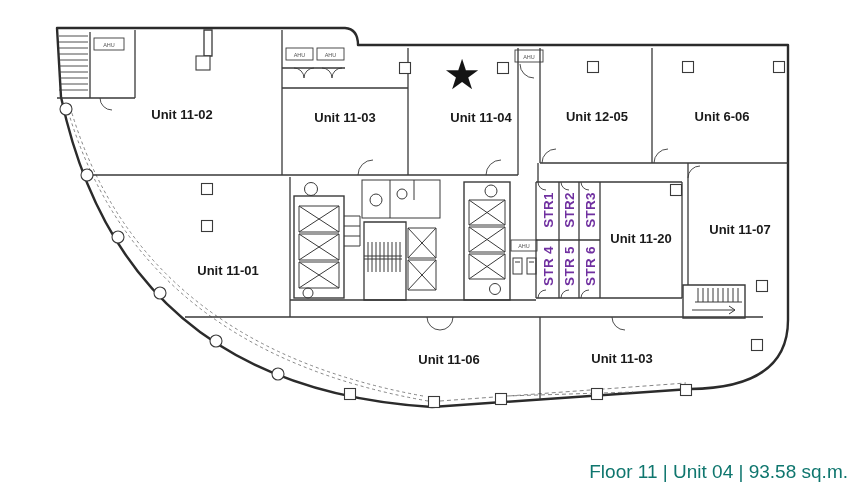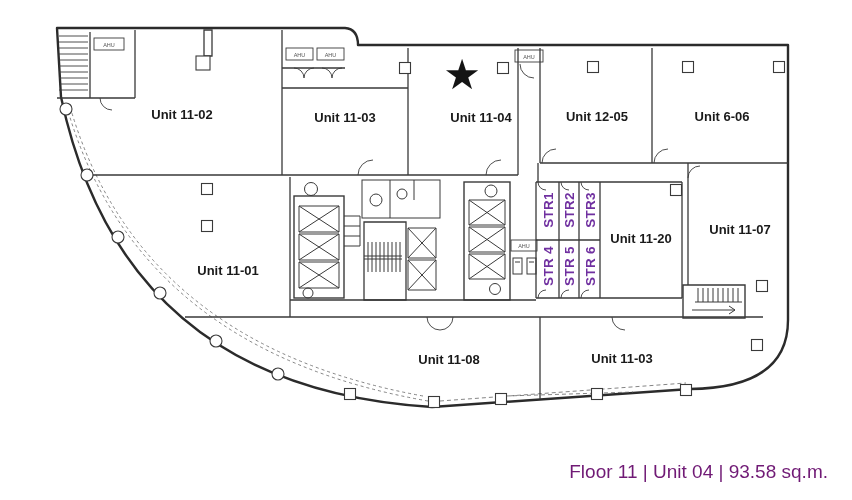--- a/index.html
+++ b/index.html
@@ -4,21 +4,21 @@
 <style>
   html,body{margin:0;padding:0;background:#fff;}
   .plan{position:relative;width:852px;height:500px;background:#fff;overflow:hidden;
         font-family:"Liberation Sans", sans-serif;}
   .plan svg{position:absolute;left:0;top:0;}
   .lbl{position:absolute;transform:translate(-50%,-50%);font-weight:700;font-size:13px;
        color:#1a1a1a;white-space:nowrap;}
   .str{position:absolute;transform:translate(-50%,-50%) rotate(-90deg);font-weight:700;
        font-size:13.5px;color:#7030A0;white-space:nowrap;letter-spacing:.3px;}
   .star{position:absolute;transform:translate(-50%,-52%);font-size:42px;line-height:1;color:#141414;}
-  .caption{position:absolute;right:24px;top:461px;font-size:19px;color:#701a75;}
+  .caption{position:absolute;right:4px;top:461px;font-size:19px;color:#0f766e;}
   .ahu-text{font-size:5.5px;fill:#555;text-anchor:middle;}
 </style>
 </head>
 <body>
 
 <div class="plan">
 
   <svg width="852" height="500" viewBox="0 0 852 500">
 
     <g>
@@ -160,21 +160,21 @@
     </g>
   </svg>
 
   <div class="lbl" style="left:228px;top:270px">Unit 11-01</div>
   <div class="lbl" style="left:182px;top:114px">Unit 11-02</div>
   <div class="lbl" style="left:345px;top:117px">Unit 11-03</div>
   <div class="lbl" style="left:481px;top:117px">Unit 11-04</div>
   <div class="lbl" style="left:597px;top:116px">Unit 12-05</div>
   <div class="lbl" style="left:722px;top:116px">Unit 6-06</div>
   <div class="lbl" style="left:740px;top:229px">Unit 11-07</div>
-  <div class="lbl" style="left:449px;top:359px">Unit 11-08</div>
+  <div class="lbl" style="left:449px;top:359px">Unit 11-06</div>
   <div class="lbl" style="left:622px;top:358px">Unit 11-03</div>
   <div class="lbl" style="left:641px;top:238px">Unit 11-20</div>
 
   <div class="str" style="left:548px;top:210px">STR1</div>
   <div class="str" style="left:569px;top:210px">STR2</div>
   <div class="str" style="left:590px;top:210px">STR3</div>
   <div class="str" style="left:548px;top:266px">STR 4</div>
   <div class="str" style="left:569px;top:266px">STR 5</div>
   <div class="str" style="left:590px;top:266px">STR 6</div>
 

